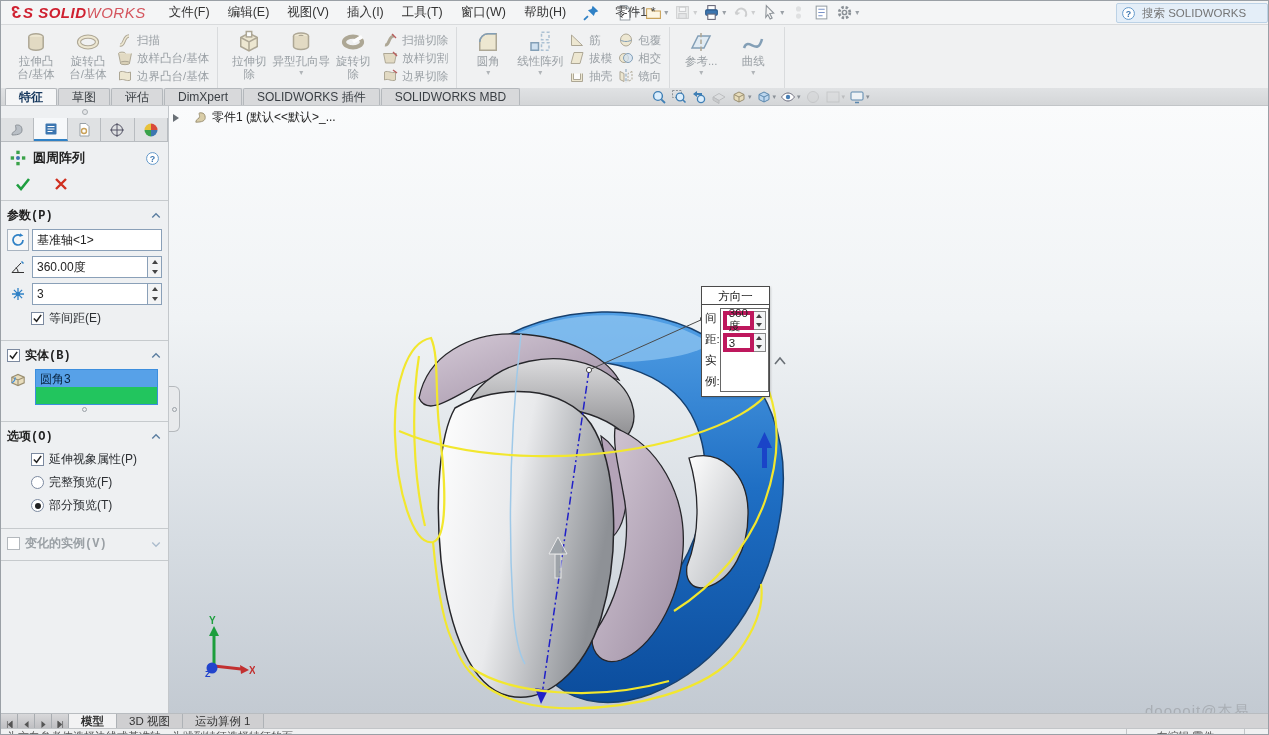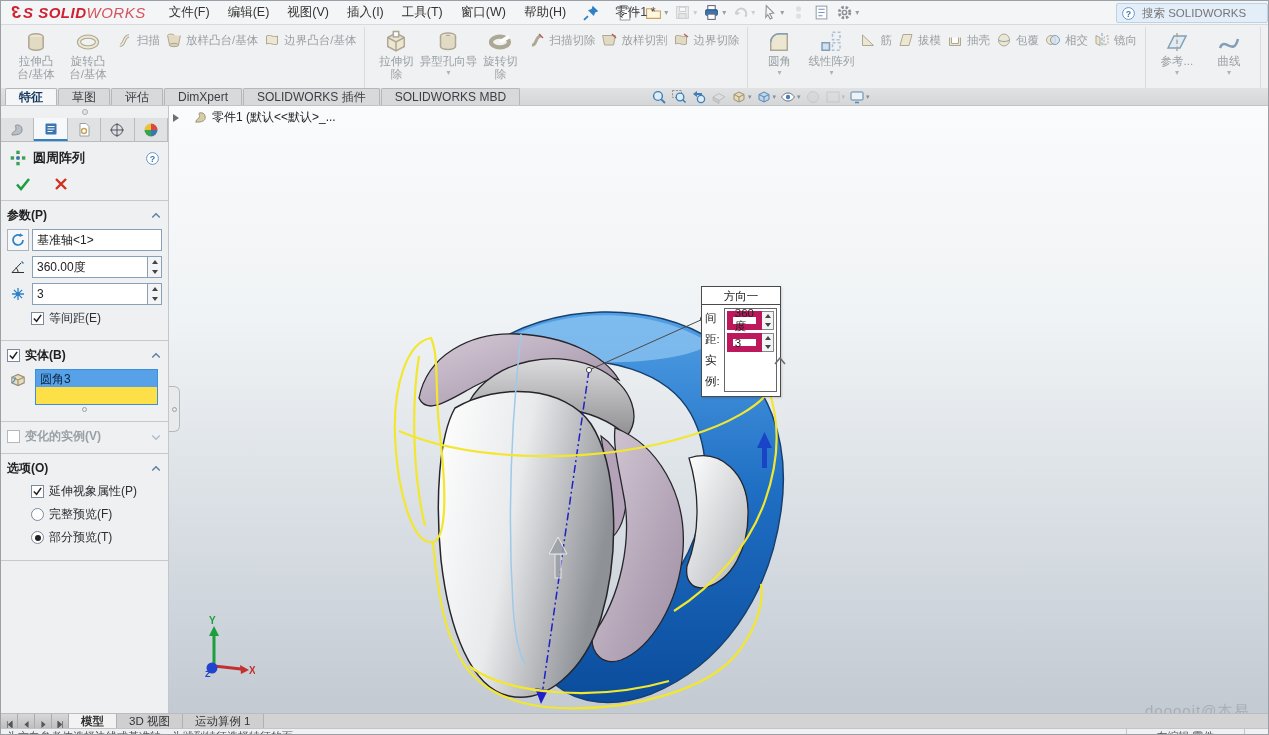--- a/index.html
+++ b/index.html
@@ -25,21 +25,21 @@
   .searchbox .ic{width:15px;height:15px;margin-right:4px;flex:0 0 auto;}
   .searchbox input{border:none;background:transparent;outline:none;font-size:11.5px;color:#4a5560;width:110px;font-family:inherit;}
 
   
   .ribbon{position:absolute;left:0;top:24px;width:1269px;height:63px;background:#f0f1f2;display:flex;align-items:stretch;padding:2px 4px 0 4px;}
   .rgroup{display:flex;align-items:stretch;padding:0 5px;border-right:1px solid #d9dbdd;}
   .rbig{width:52px;display:flex;flex-direction:column;align-items:center;justify-content:flex-start;padding-top:3px;position:relative;}
   .rbig .ricon{width:24px;height:24px;opacity:.8;filter:grayscale(25%) brightness(1.04);}
   .rlabel{margin-top:1px;text-align:center;font-size:11.5px;line-height:13px;color:#9aa0a5;white-space:nowrap;}
   .rdrop{font-size:8px;color:#b0b4b8;margin-top:1px;line-height:8px;}
-  .rcol{display:flex;flex-direction:row;justify-content:flex-start;padding-top:4px;}
+  .rcol{display:flex;flex-direction:column;justify-content:flex-start;padding-top:4px;}
   .rsmall{display:flex;align-items:center;height:18px;padding:0 3px;}
   .rsmall .ricon16{width:16px;height:16px;margin-right:4px;opacity:.8;filter:grayscale(25%) brightness(1.04);flex:0 0 auto;}
   .rsmall .rslabel{font-size:11.5px;color:#9aa0a5;white-space:nowrap;}
   .rbig.textonly{justify-content:center;width:64px;}
   .rbig.textonly .rlabel{font-size:12px;}
 
   
   .tabrow{position:absolute;left:0;top:87px;width:1269px;height:18px;background:linear-gradient(#e0e2e4,#d4d6d8);border-bottom:1px solid #c2c5c8;}
   .maintabs{display:flex;height:100%;padding-left:4px;border-radius:8px;}
   .mtab{padding:0 13px;font-size:12px;line-height:17px;color:#3a3f44;background:#d8d9db;border:1px solid #b4b8bc;border-bottom:none;margin-right:1px;border-radius:2px 2px 0 0;}
@@ -62,60 +62,60 @@
   .ptab.active{background:#f6f8fa;border-bottom:2px solid #2f81c6;}
   .ptab .ic{width:16px;height:16px;}
   .pm-header{display:flex;align-items:center;padding:7px 8px 5px 8px;}
   .pm-header .ic{width:18px;height:18px;margin-right:6px;}
   .pm-title{font-weight:bold;font-size:13px;color:#222;flex:1;}
   .pm-help{width:15px;height:15px;}
   .pm-actions{display:flex;align-items:center;gap:22px;padding:4px 0 8px 14px;border-bottom:1px solid #c6cacd;}
   .pm-actions .ic{width:16px;height:16px;}
   .psec{border-bottom:1px solid #c6cacd;padding:6px 6px 8px 6px;}
   .psec-h{display:flex;align-items:center;}
-  .psec-h .lbl{font-weight:bold;color:#222;flex:1;}
+  .psec-h .lbl{font-weight:bold;color:#222;flex:1;font-family:Liberation Mono, monospace;}
   .psec-h .lbl.dim{color:#9aa0a5;}
   .chev{width:12px;height:12px;flex:0 0 auto;}
   .cb{width:13px;height:13px;border:1px solid #7c8aa0;background:#fff;display:inline-flex;align-items:center;justify-content:center;margin-right:5px;flex:0 0 auto;}
   .cb svg{width:11px;height:11px;}
   .cb.dim{border-color:#b3b8bd;}
   .radio{width:13px;height:13px;border:1px solid #7c8aa0;border-radius:50%;background:#fff;display:inline-flex;align-items:center;justify-content:center;margin-right:5px;flex:0 0 auto;}
   .radio i{width:6px;height:6px;border-radius:50%;background:#222;}
   .prow{display:flex;align-items:center;margin:5px 0;}
   .prow .picon{width:22px;height:22px;display:flex;align-items:center;justify-content:center;margin-right:3px;flex:0 0 auto;}
   .prow .picon.boxed{border:1px solid #a9b4c0;background:#f6f7f8;}
   .pval{flex:1;height:22px;border:1px solid #8aa0b8;background:#fff;padding:3px 4px;font-size:12px;color:#222;display:flex;align-items:center;}
   .spin{width:14px;height:22px;display:flex;flex-direction:column;border:1px solid #8aa0b8;border-left:none;background:#f3f4f5;}
   .spin b{flex:1;display:flex;align-items:center;justify-content:center;}
   .tri-up{width:0;height:0;border-left:3.5px solid transparent;border-right:3.5px solid transparent;border-bottom:4px solid #444;}
   .tri-dn{width:0;height:0;border-left:3.5px solid transparent;border-right:3.5px solid transparent;border-top:4px solid #444;}
   .indent{margin-left:24px;}
   .optrow{display:flex;align-items:center;margin:6px 0 6px 24px;}
   .bodylist{display:flex;align-items:flex-start;margin-top:5px;}
   .bodylist .picon{width:20px;height:20px;margin:2px 6px 0 2px;}
-  .selbox{flex:1;height:36px;border:1px solid #3c8ede;background:#fde047;margin-right:4px;}
+  .selbox{flex:1;height:36px;border:1px solid #3c8ede;background:#22c55e;margin-right:4px;}
   .selitem{height:17px;background:#57a1e8;color:#08243f;font-size:12px;padding:1px 4px;}
   .listgrip{height:8px;display:flex;align-items:center;justify-content:center;}
   .listgrip i{width:5px;height:5px;border:1px solid #9aa0a6;border-radius:50%;}
   .splitter-handle{position:absolute;left:168px;top:280px;width:11px;height:46px;background:#e8eaec;border:1px solid #b5b9bd;border-left:none;border-radius:0 6px 6px 0;display:flex;align-items:center;justify-content:center;}
   .splitter-handle i{width:5px;height:5px;border:1px solid #9aa0a6;border-radius:50%;}
 
   
   .graphics{position:absolute;left:168px;top:0;width:1101px;height:607px;background:linear-gradient(180deg,#fafbfc 0%,#f0f3f5 35%,#d6dce2 72%,#c3cad2 100%);overflow:hidden;}
   .tree-overlay{position:absolute;left:4px;top:3px;display:flex;align-items:center;font-size:12px;color:#222;}
   .tree-overlay .caret{width:0;height:0;border-top:4px solid transparent;border-bottom:4px solid transparent;border-left:6px solid #6a7076;margin-right:14px;}
   .tree-overlay .ic{width:15px;height:15px;margin-right:4px;}
-  .callout{position:absolute;left:532px;top:180px;width:80px;background:#fff;border:1px solid #4a4a4a;font-size:11.5px;color:#222;box-shadow:1px 1px 2px rgba(0,0,0,.15);}
+  .callout{position:absolute;left:532px;top:180px;width:69px;background:#fff;border:1px solid #4a4a4a;font-size:11.5px;color:#222;box-shadow:1px 1px 2px rgba(0,0,0,.15);}
   .callout .chead{height:18px;line-height:18px;text-align:center;border-bottom:1px solid #4a4a4a;}
   .callout .cbody{display:flex;padding:3px 3px 4px 3px;}
   .callout .clabels{width:30px;display:flex;flex-direction:column;justify-content:space-around;}
   .callout .clabels span{line-height:21px;}
   .callout .cinputs{flex:1;border:1px solid #666;padding:2px;display:flex;flex-direction:column;gap:3px;}
   .cirow{display:flex;height:19px;}
-  .cirow .cval{flex:1;border:6px solid #be185d;background:#fff;padding:1px 2px;font-size:11.5px;display:flex;align-items:center;}
+  .cirow .cval{flex:1;border:4px solid #be185d;background:#fff;padding:1px 2px;font-size:11.5px;display:flex;align-items:center;}
   .cirow .spin{height:19px;width:12px;border-color:#888;}
   .collapse-caret{position:absolute;left:604px;top:247px;width:14px;height:12px;}
   .watermark{position:absolute;left:976px;top:596px;font-size:15px;color:#a9aeb4;letter-spacing:1px;}
   .triad{position:absolute;left:30px;top:508px;}
 
   
   .bottomtabs{position:absolute;left:0;top:712px;width:1269px;height:15px;background:#d3d3d5;border-top:1px solid #b8bcc0;display:flex;align-items:stretch;}
   .bnav{display:flex;}
   .bnav .nb{width:17px;display:flex;align-items:center;justify-content:center;background:linear-gradient(#d8d8da,#bfbfc2);border-right:1px solid #a8acb0;}
   .btab{padding:0 12px;font-size:11.5px;line-height:14px;color:#333;background:#cfcfd1;border-right:1px solid #aeb2b6;}
@@ -646,30 +646,20 @@
           </div>
         </div>
         <div class="listgrip">
             <i></i>
           </div>
       </div>
 
 
       <div class="psec">
         <div class="psec-h">
-          <span class="cb dim"></span>
-          <span class="lbl dim">变化的实例(V)</span>
-          <span class="chev chev-dn dim" style="opacity: 0.45;"><svg viewBox="0 0 16 16" width="100%" height="100%">
-                <path d="M3 6l5 5 5-5" fill="none" stroke="#5a7da0" stroke-width="1.8"></path>
-              </svg></span>
-        </div>
-      </div>
-
-      <div class="psec">
-        <div class="psec-h">
           <span class="lbl">选项(O)</span>
           <span class="chev chev-up"><svg viewBox="0 0 16 16" width="100%" height="100%">
                 <path d="M3 10l5-5 5 5" fill="none" stroke="#5a7da0" stroke-width="1.8"></path>
               </svg></span>
         </div>
         <div class="optrow">
           <span class="cb">
               <svg viewBox="0 0 12 12">
                 <path d="M2 6l3 3 5-7" fill="none" stroke="#222" stroke-width="1.6"></path>
               </svg>
@@ -678,20 +668,30 @@
         </div>
         <div class="optrow">
           <span class="radio"></span>
           <span>完整预览(F)</span>
         </div>
         <div class="optrow">
           <span class="radio">
               <i></i>
             </span>
           <span>部分预览(T)</span>
+        </div>
+      </div>
+
+      <div class="psec">
+        <div class="psec-h">
+          <span class="cb dim"></span>
+          <span class="lbl dim">变化的实例(V)</span>
+          <span class="chev chev-dn dim" style="opacity: 0.45;"><svg viewBox="0 0 16 16" width="100%" height="100%">
+                <path d="M3 6l5 5 5-5" fill="none" stroke="#5a7da0" stroke-width="1.8"></path>
+              </svg></span>
         </div>
       </div>
     </aside>
 
     <div class="graphics">
 
       <svg width="1101" height="607" viewBox="0 0 1101 607" style="position:absolute;left:0;top:0">
         <defs>
           <linearGradient id="gBlue" x1="0" y1="0" x2="0" y2="1">
             <stop offset="0" stop-color="#52a0e6"></stop>

